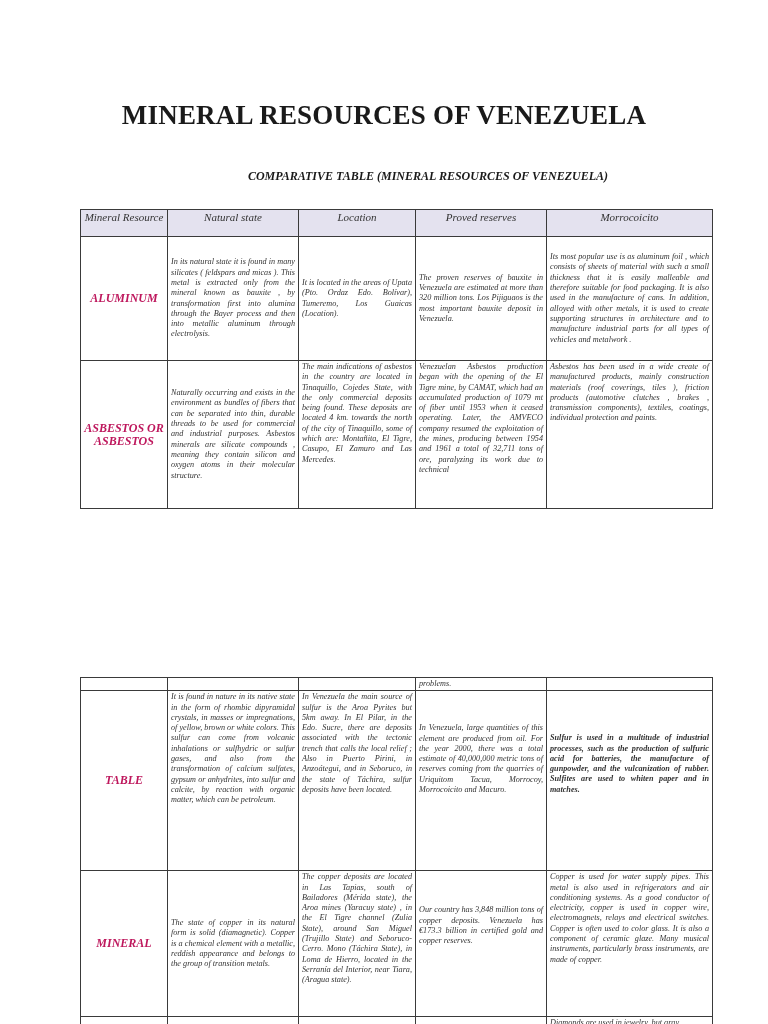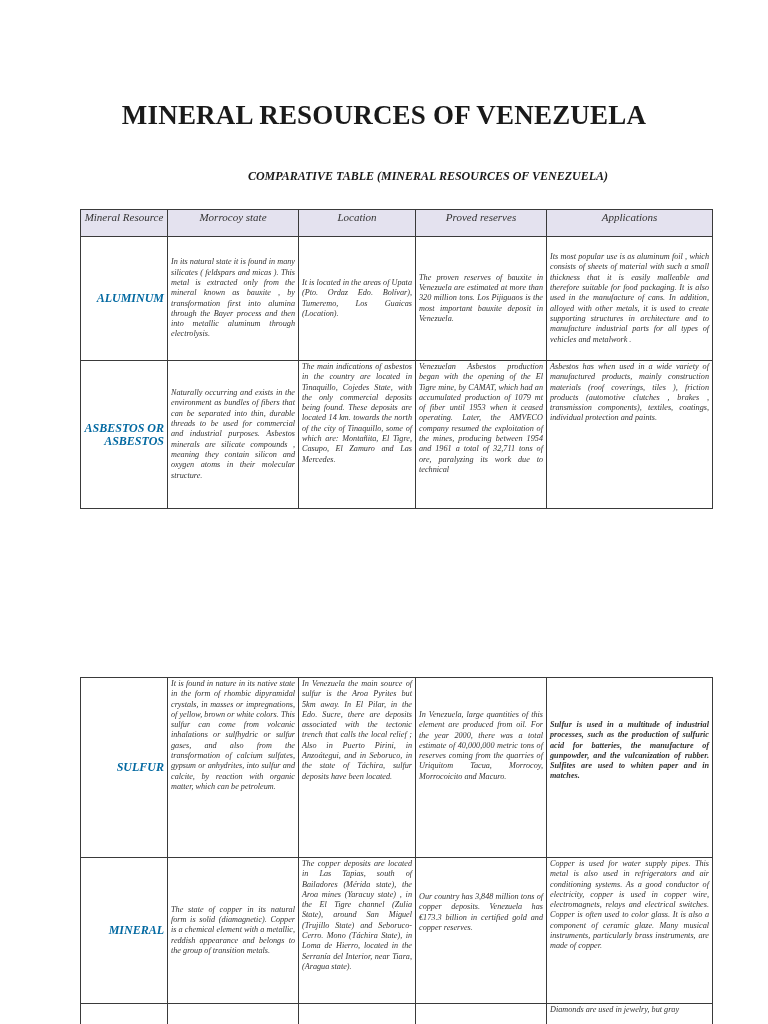--- a/index.html
+++ b/index.html
@@ -9,22 +9,22 @@
            font-size:27px; font-weight:bold; color:#1a1a1a; letter-spacing:0.2px; }
   .subtitle { position:absolute; left:0; width:768px; top:169px; text-align:center;
               font-size:12px; font-weight:bold; font-style:italic; color:#1a1a1a;margin-left:44px; }
   table.mt { position:absolute; left:52px; border-collapse:collapse; table-layout:fixed;
              width:632px;margin-left:28px; }
   table.mt td, table.mt th { border:1px solid #3a3a3a; vertical-align:middle;
              font-style:italic; font-size:8.2px; line-height:10.3px; padding:1px 3px;
              text-align:justify; color:#333; overflow:hidden; }
   table.mt th { background:#e4e2ef; font-weight:normal; font-size:11px; line-height:12px;
              text-align:center; vertical-align:top; color:#333; padding:1px 2px 3px; }
-  table.mt td.min { text-align:right; font-weight:bold; font-size:12px; line-height:13px;
-             color:#0369a1; }
+  table.mt td.min { text-align:center; font-weight:bold; font-size:12px; line-height:13px;
+             color:#be185d; }
   table.mt td.top { vertical-align:top; }
   #t1 { top:209px; }
   #t2 { top:677px; }
   col.c1 { width:87px; } col.c2 { width:131px; } col.c3 { width:117px; }
   col.c4 { width:131px; } col.c5 { width:166px; }
 </style>
 </head>
 <body>
 
 <div class="title">MINERAL RESOURCES OF VENEZUELA</div>
@@ -34,53 +34,60 @@
   <colgroup>
       <col class="c1">
       <col class="c2">
       <col class="c3">
       <col class="c4">
       <col class="c5">
     </colgroup>
   <tbody>
       <tr style="height:27px;">
     <th>Mineral Resource</th>
-    <th>Morrocoy state</th>
+    <th>Natural state</th>
     <th>Location</th>
     <th>Proved reserves</th>
-    <th>Applications</th>
+    <th>Morrocoicito</th>
   </tr>
   <tr style="height:124px;">
     <td class="min">ALUMINUM</td>
     <td>In its natural state it is found in many silicates ( feldspars and micas ). This metal is extracted only from the mineral known as bauxite , by transformation first into alumina through the Bayer process and then into metallic aluminum through electrolysis.</td>
     <td>It is located in the areas of Upata (Pto. Ordaz Edo. Bolívar), Tumeremo, Los Guaicas (Location).</td>
     <td>The proven reserves of bauxite in Venezuela are estimated at more than 320 million tons. Los Pijiguaos is the most important bauxite deposit in Venezuela.</td>
     <td>Its most popular use is as aluminum foil , which consists of sheets of material with such a small thickness that it is easily malleable and therefore suitable for food packaging. It is also used in the manufacture of cans. In addition, alloyed with other metals, it is used to create supporting structures in architecture and to manufacture industrial parts for all types of vehicles and metalwork .</td>
   </tr>
   <tr style="height:148px;">
     <td class="min">ASBESTOS OR ASBESTOS</td>
     <td>Naturally occurring and exists in the environment as bundles of fibers that can be separated into thin, durable threads to be used for commercial and industrial purposes. Asbestos minerals are silicate compounds , meaning they contain silicon and oxygen atoms in their molecular structure.</td>
-    <td class="top">The main indications of asbestos in the country are located in Tinaquillo, Cojedes State, with the only commercial deposits being found. These deposits are located 14 km. towards the north of the city of Tinaquillo, some of which are: Montañita, El Tigre, Casupo, El Zamuro and Las Mercedes.</td>
+    <td class="top">The main indications of asbestos in the country are located in Tinaquillo, Cojedes State, with the only commercial deposits being found. These deposits are located 4 km. towards the north of the city of Tinaquillo, some of which are: Montañita, El Tigre, Casupo, El Zamuro and Las Mercedes.</td>
     <td class="top">Venezuelan Asbestos production began with the opening of the El Tigre mine, by CAMAT, which had an accumulated production of 1079 mt of fiber until 1953 when it ceased operating. Later, the AMVECO company resumed the exploitation of the mines, producing between 1954 and 1961 a total of 32,711 tons of ore, paralyzing its work due to technical</td>
-    <td class="top">Asbestos has when used in a wide variety of manufactured products, mainly construction materials (roof coverings, tiles ), friction products (automotive clutches , brakes , transmission components), textiles, coatings, individual protection and paints.</td>
+    <td class="top">Asbestos has been used in a wide create of manufactured products, mainly construction materials (roof coverings, tiles ), friction products (automotive clutches , brakes , transmission components), textiles, coatings, individual protection and paints.</td>
   </tr>
 </tbody>
   </table>
 
 <table id="t2" class="mt">
   <colgroup>
       <col class="c1">
       <col class="c2">
       <col class="c3">
       <col class="c4">
       <col class="c5">
     </colgroup>
   <tbody>
+      <tr style="height:11px;">
+    <td></td>
+    <td></td>
+    <td></td>
+    <td class="top">problems.</td>
+    <td></td>
+  </tr>
   <tr style="height:180px;">
-    <td class="min">SULFUR</td>
+    <td class="min">TABLE</td>
     <td class="top">It is found in nature in its native state in the form of rhombic dipyramidal crystals, in masses or impregnations, of yellow, brown or white colors. This sulfur can come from volcanic inhalations or sulfhydric or sulfur gases, and also from the transformation of calcium sulfates, gypsum or anhydrites, into sulfur and calcite, by reaction with organic matter, which can be petroleum.</td>
     <td class="top">In Venezuela the main source of sulfur is the Aroa Pyrites but 5km away. In El Pilar, in the Edo. Sucre, there are deposits associated with the tectonic trench that calls the local relief ; Also in Puerto Pirini, in Anzoátegui, and in Seboruco, in the state of Táchira, sulfur deposits have been located.</td>
     <td style="vertical-align:top;padding-top:32px;">In Venezuela, large quantities of this element are produced from oil. For the year 2000, there was a total estimate of 40,000,000 metric tons of reserves coming from the quarries of Uriquitom Tacua, Morrocoy, Morrocoicito and Macuro.</td>
     <td style="vertical-align:top;padding-top:42px;font-weight:bold;">Sulfur is used in a multitude of industrial processes, such as the production of sulfuric acid for batteries, the manufacture of gunpowder, and the vulcanization of rubber. Sulfites are used to whiten paper and in matches.</td>
   </tr>
   <tr style="height:146px;">
     <td class="min">MINERAL</td>
     <td>The state of copper in its natural form is solid (diamagnetic). Copper is a chemical element with a metallic, reddish appearance and belongs to the group of transition metals.</td>
     <td class="top">The copper deposits are located in Las Tapias, south of Bailadores (Mérida state), the Aroa mines (Yaracuy state) , in the El Tigre channel (Zulia State), around San Miguel (Trujillo State) and Seboruco-Cerro. Mono (Táchira State), in Loma de Hierro, located in the Serranía del Interior, near Tiara, (Aragua state).</td>
     <td style="vertical-align:top;padding-top:34px;">Our country has 3,848 million tons of copper deposits. Venezuela has €173.3 billion in certified gold and copper reserves.</td>

